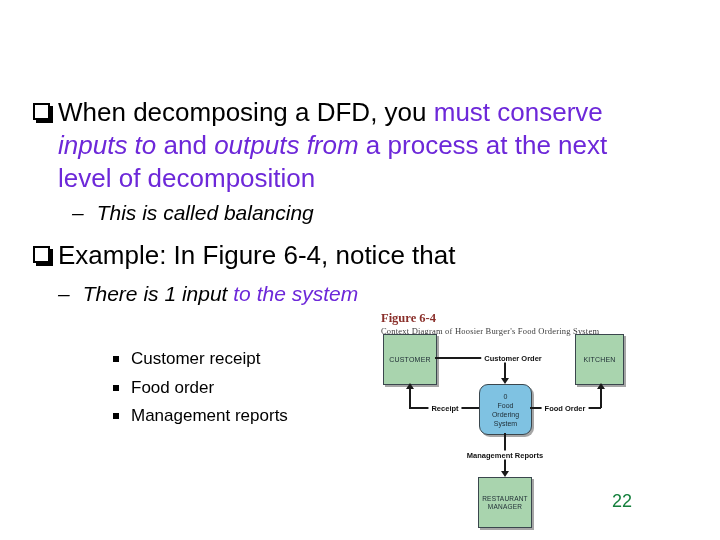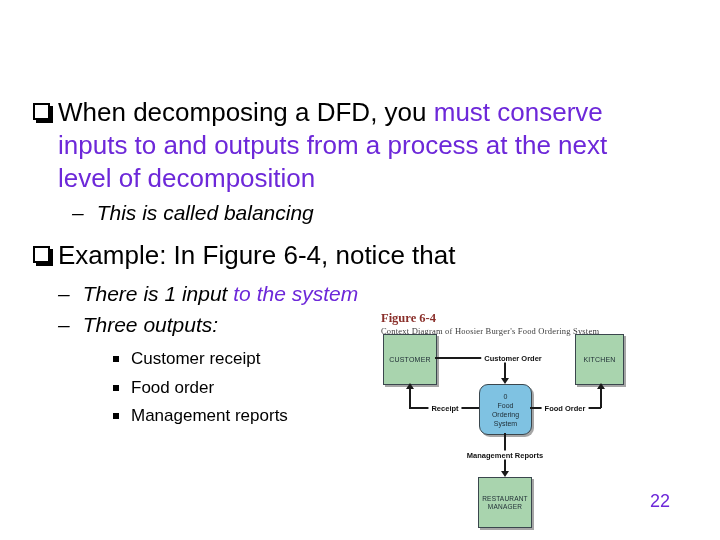--- a/index.html
+++ b/index.html
@@ -13,21 +13,21 @@
   }
   
   .l1{position:absolute;display:flex;align-items:flex-start;}
   .l1-glyph{
     flex:none;width:13px;height:13px;border:2.5px solid #000;background:#fff;
     box-shadow:3px 3px 0 #000;margin:7px 8px 0 0;
   }
   .b1{left:33px;top:96px;width:645px;font-size:26px;line-height:33px;color:#000;}
   .b2{left:33px;top:239px;width:660px;font-size:26px;line-height:33px;color:#000;}
   .red{color:#6d28d9;}
-  .it{}
+  .it{font-style:italic;}
   
   .l2{position:absolute;font-size:21px;color:#000;white-space:nowrap;font-style:italic;}
   .l2 .dash{display:inline-block;margin-right:13px;}
   .sub1{left:72px;top:201px;}
   .sub2{left:58px;top:282px;}
   .sub3{left:58px;top:313px;}
   
   .l3{position:absolute;left:113px;top:345px;font-size:17px;color:#000;}
   .l3-item{display:flex;align-items:center;height:28.5px;}
   .l3-sq{flex:none;width:6px;height:6px;background:#000;margin-right:12px;}
@@ -52,21 +52,21 @@
   
   .dline{position:absolute;background:#1a1a1a;}
   .arr{position:absolute;width:0;height:0;}
   .arr-down{border-left:4px solid transparent;border-right:4px solid transparent;border-top:6px solid #1a1a1a;}
   .arr-up{border-left:4px solid transparent;border-right:4px solid transparent;border-bottom:6px solid #1a1a1a;}
   .flabel{
     position:absolute;transform:translate(-50%,-50%);background:#fff;
     font-size:7.5px;font-weight:bold;color:#111;padding:0 3px;white-space:nowrap;
     font-family:"Liberation Sans",sans-serif;
   }
-  .pagenum{position:absolute;left:650px;top:491px;font-size:18px;color:#6d28d9;}
+  .pagenum{position:absolute;left:612px;top:491px;font-size:18px;color:#15803d;}
 </style>
 </head>
 <body>
 
 <div class="slide">
 
 
   <div class="l1 b1">
     <div class="l1-glyph"></div>
     <div><span>When decomposing a DFD, you </span><span class="red">must conserve</span><br><span class="red it">inputs to</span><span class="red"> and </span><span class="red it">outputs from</span><span class="red"> a process at the next</span><br><span class="red">level of decomposition</span></div>
@@ -74,21 +74,20 @@
 
   <div class="l2 sub1"><span class="dash">–</span><span>This is called balancing</span></div>
 
   <div class="l1 b2">
     <div class="l1-glyph"></div>
     <div>Example: In Figure 6-4, notice that</div>
   </div>
 
   <div class="l2 sub2"><span class="dash">–</span><span>There is 1 input </span><span class="red">to the system</span></div>
 
-  <div class="l2 sub3"><span class="dash">–</span><span>Three outputs:</span></div>
 
   <div class="l3">
     <div class="l3-item">
         <span class="l3-sq"></span>
         <span>Customer receipt</span>
       </div>
     <div class="l3-item">
         <span class="l3-sq"></span>
         <span>Food order</span>
       </div>

